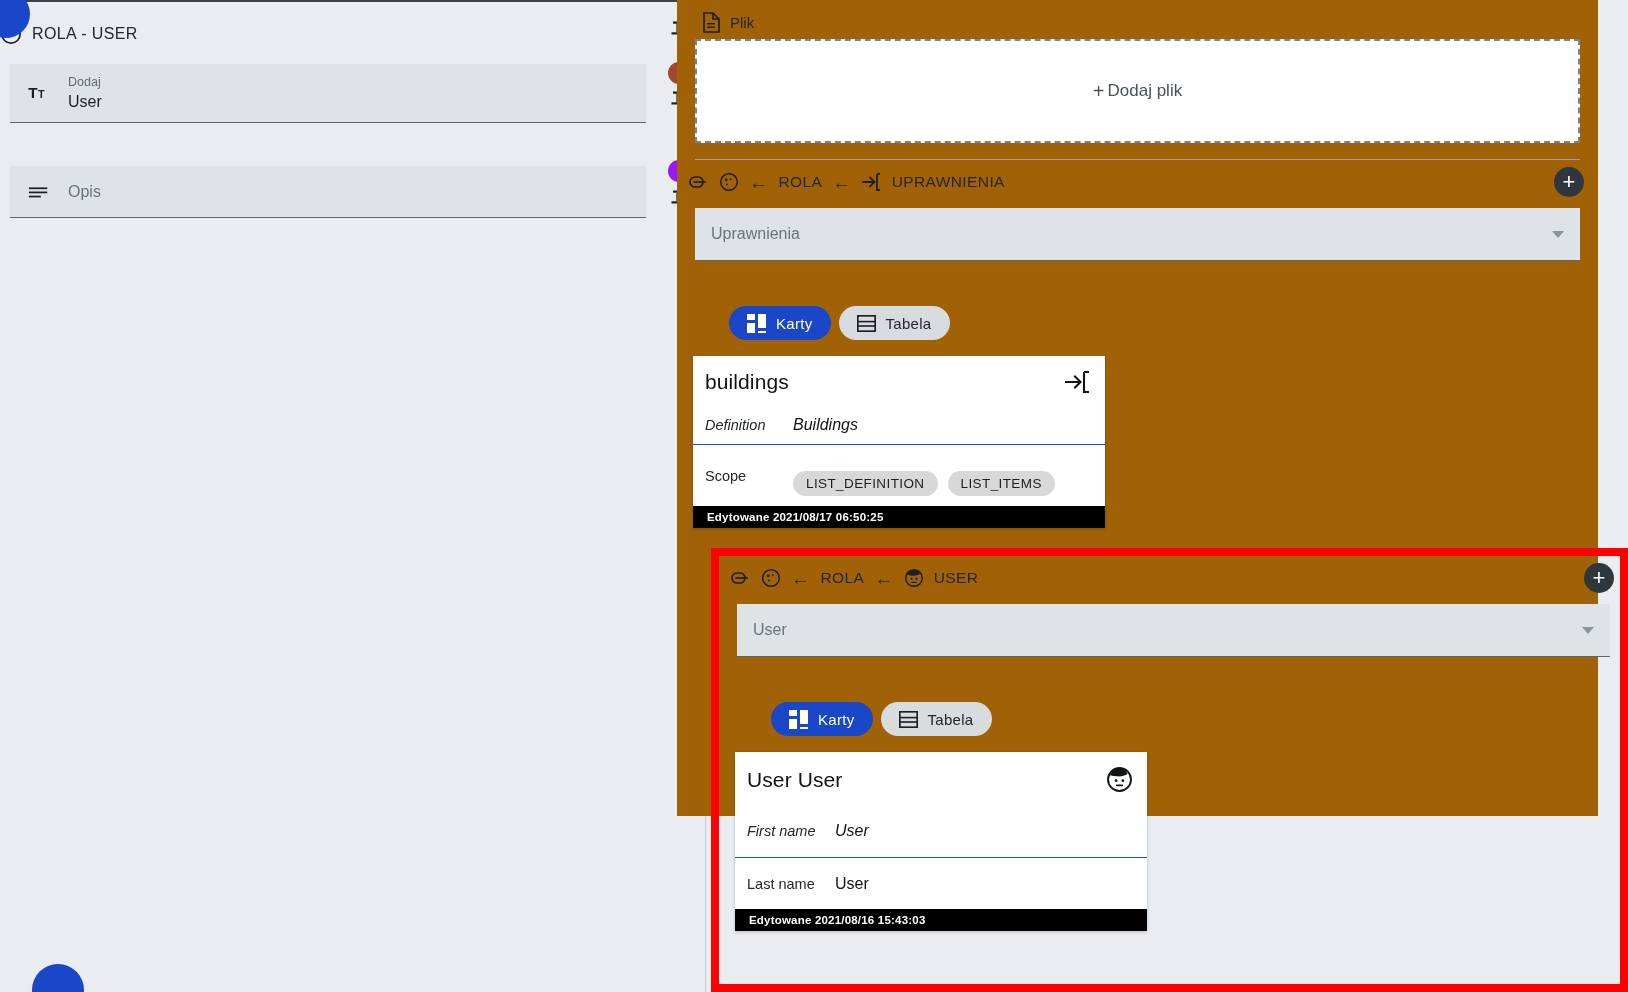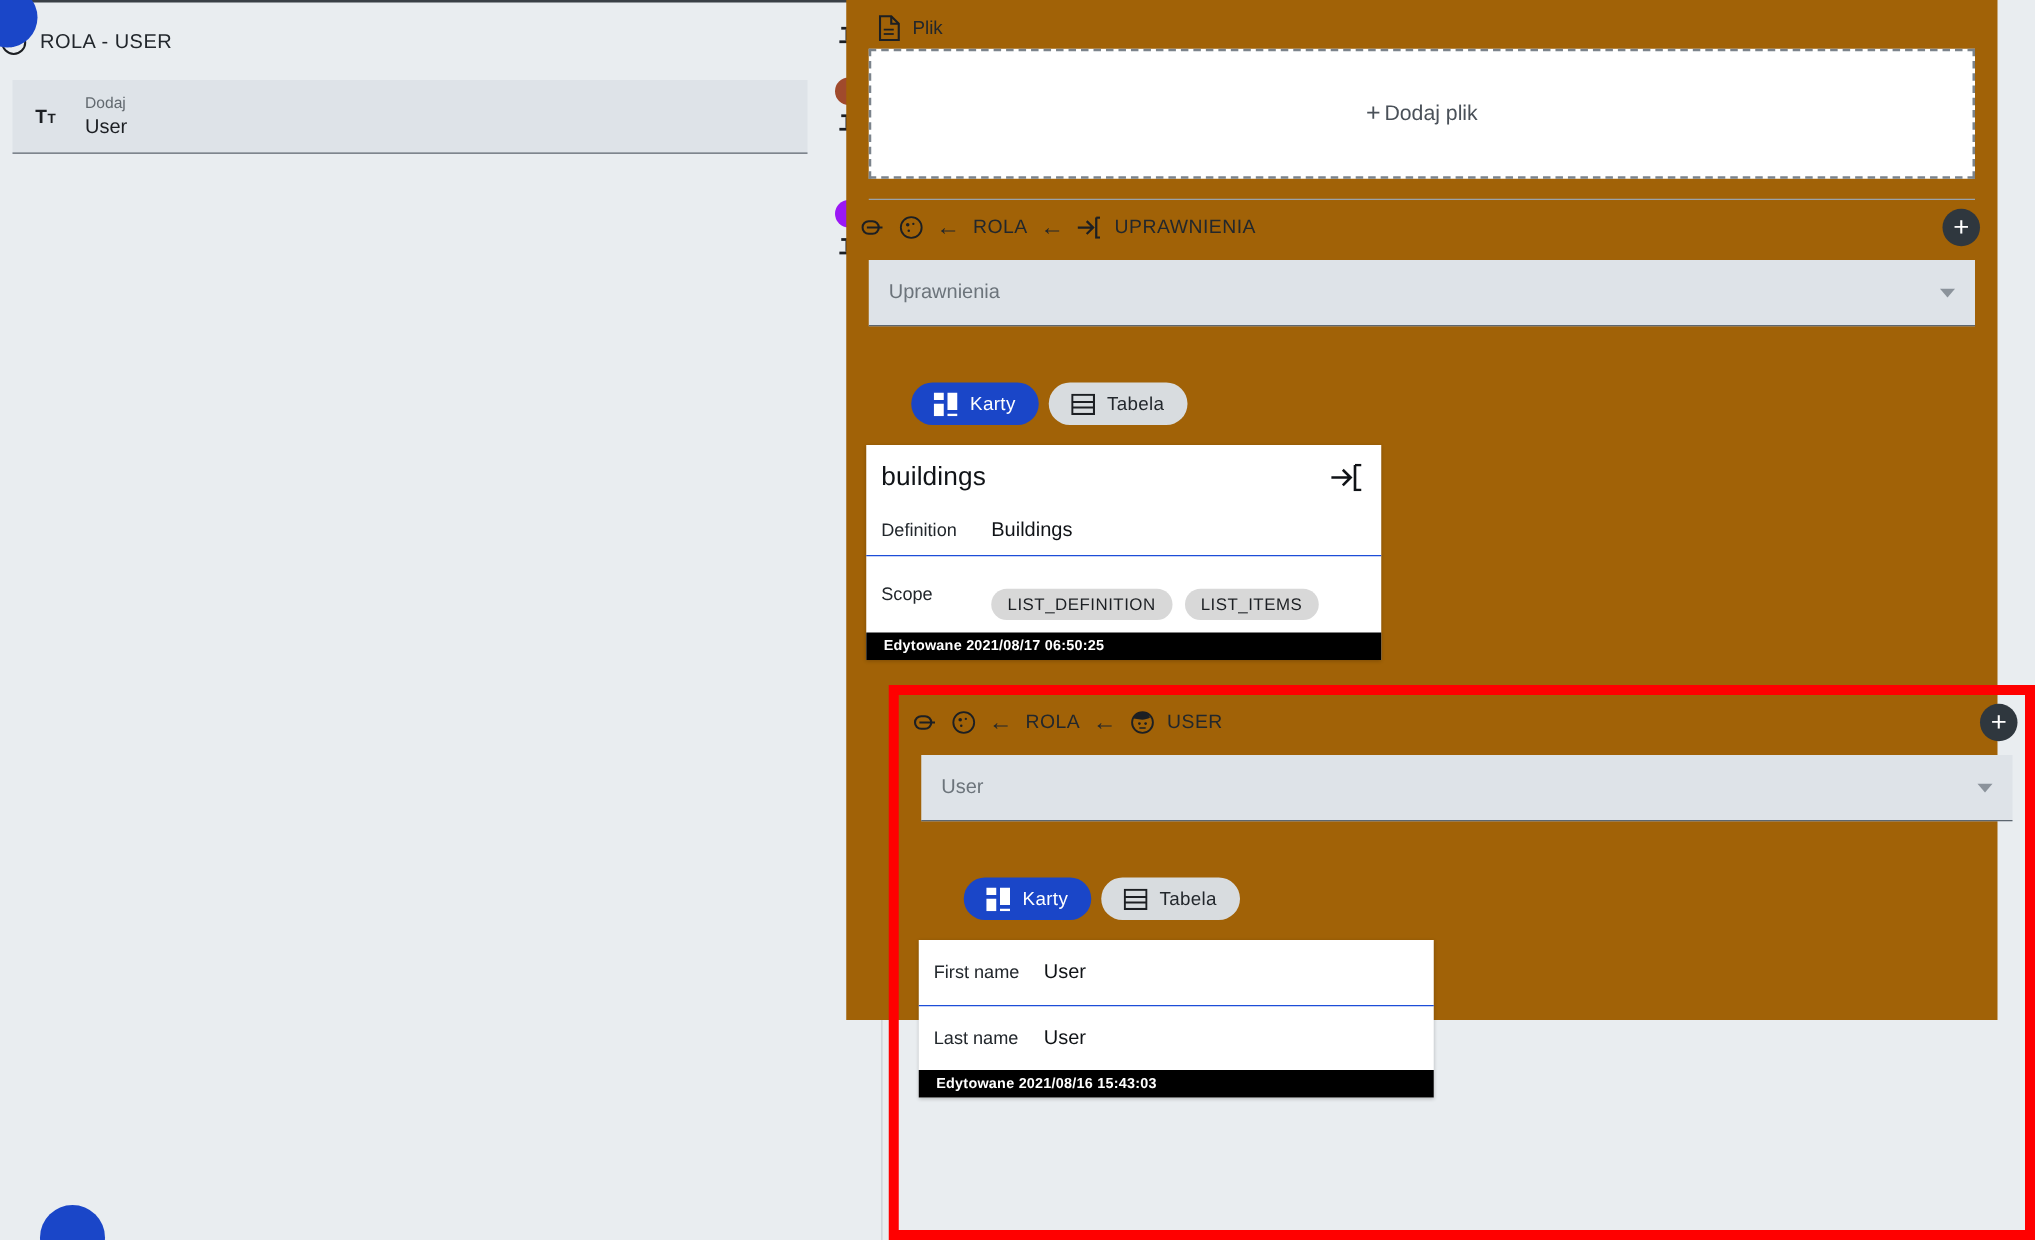--- a/index.html
+++ b/index.html
@@ -128,21 +128,21 @@
     padding:14px 14px 12px 12px;
   }
   .card-title{font-size:21px;color:#101317;letter-spacing:.1px;}
   .card-row{
     display:flex;align-items:center;
     border-top:1px solid #1d4ed8;
     padding:10px 12px;
     min-height:32px;
     box-sizing:border-box;
   }
-  .card-row.first{border-top:none;}
+  .card-row.first{border-top:none;font-style:italic;}
   .row-key{font-size:14.5px;color:#22272c;width:88px;flex:0 0 88px;line-height:18px;}
   .row-val{font-size:16px;color:#101317;}
   .chips{display:flex;gap:10px;margin-top:16px;}
   .chip{
     background:#d8d8d8;border-radius:14px;
     padding:5px 13px;font-size:13.5px;letter-spacing:.4px;color:#1c1f23;
   }
   .card-foot{
     background:#000;color:#fff;
     font-size:11.5px;font-weight:700;letter-spacing:.2px;
@@ -190,20 +190,32 @@
             <text x="11" y="16" font-family="Liberation Sans, sans-serif" font-size="12" font-weight="700" fill="#1c1f23">T</text>
           </svg>
         </span>
         <span class="field-texts">
           <span class="field-label">Dodaj</span>
           <span class="field-value">User</span>
         </span>
       </div>
     </div>
 
+    <div class="field-row" style="top:164px;">
+      <div class="field-box" style="height:52px;">
+        <span class="field-icon">
+          <svg width="22" height="16" viewBox="0 0 24 16">
+            <rect x="1" y="3" width="20" height="1.9" fill="#1c1f23"></rect>
+            <rect x="1" y="7.5" width="20" height="1.9" fill="#1c1f23"></rect>
+            <rect x="1" y="12" width="13" height="1.9" fill="#1c1f23"></rect>
+          </svg>
+        </span>
+        <span class="field-placeholder">Opis</span>
+      </div>
+    </div>
 
     <div class="gutter">
       <div class="g-item" style="top:18px;">
         <svg width="18" height="22" viewBox="0 0 18 22">
           <rect x="3" y="1.5" width="12" height="2.2" fill="#1c1f23"></rect>
           <rect x="6.4" y="3.7" width="5.2" height="8.6" fill="#1c1f23"></rect>
           <rect x="1.5" y="12.3" width="15" height="2.2" fill="#1c1f23"></rect>
           <rect x="8.2" y="14.5" width="1.7" height="6.5" fill="#1c1f23"></rect>
         </svg>
       </div>
@@ -398,20 +410,32 @@
             <rect x="0.8" y="0.8" width="17.4" height="15.4" fill="none" stroke="#1c1f23" stroke-width="1.7"></rect>
             <rect x="0.8" y="5.8" width="17.4" height="1.6" fill="#1c1f23"></rect>
             <rect x="0.8" y="10.2" width="17.4" height="1.6" fill="#1c1f23"></rect>
           </svg>
         </span>
         <span>Tabela</span>
       </div>
     </div>
 
     <div class="card" style="margin-top:16px;">
+      <div class="card-head">
+        <span class="card-title">User User</span>
+        <span>
+          <svg width="27" height="27" viewBox="0 0 24 24">
+            <circle cx="12" cy="12" r="10.2" fill="none" stroke="#101317" stroke-width="1.7"></circle>
+            <path d="M3.4 8.2C5 4.6 8.2 2 12 2c3.6 0 6.2 2.4 7.2 5.2-2.6 1.6-6 2.3-9.2 2-2.3-.2-4.4-.6-6.6-1z" fill="#101317"></path>
+            <circle cx="9" cy="13" r="1.25" fill="#101317"></circle>
+            <circle cx="15" cy="13" r="1.25" fill="#101317"></circle>
+            <path d="M9.5 17.2h5" fill="none" stroke="#101317" stroke-width="1.4" stroke-linecap="round"></path>
+          </svg>
+        </span>
+      </div>
       <div class="card-row first" style="min-height:52px;">
         <span class="row-key">First name</span>
         <span class="row-val">User</span>
       </div>
       <div class="card-row" style="min-height:52px;">
         <span class="row-key">Last name</span>
         <span class="row-val">User</span>
       </div>
       <div class="card-foot">Edytowane 2021/08/16 15:43:03</div>
     </div>

